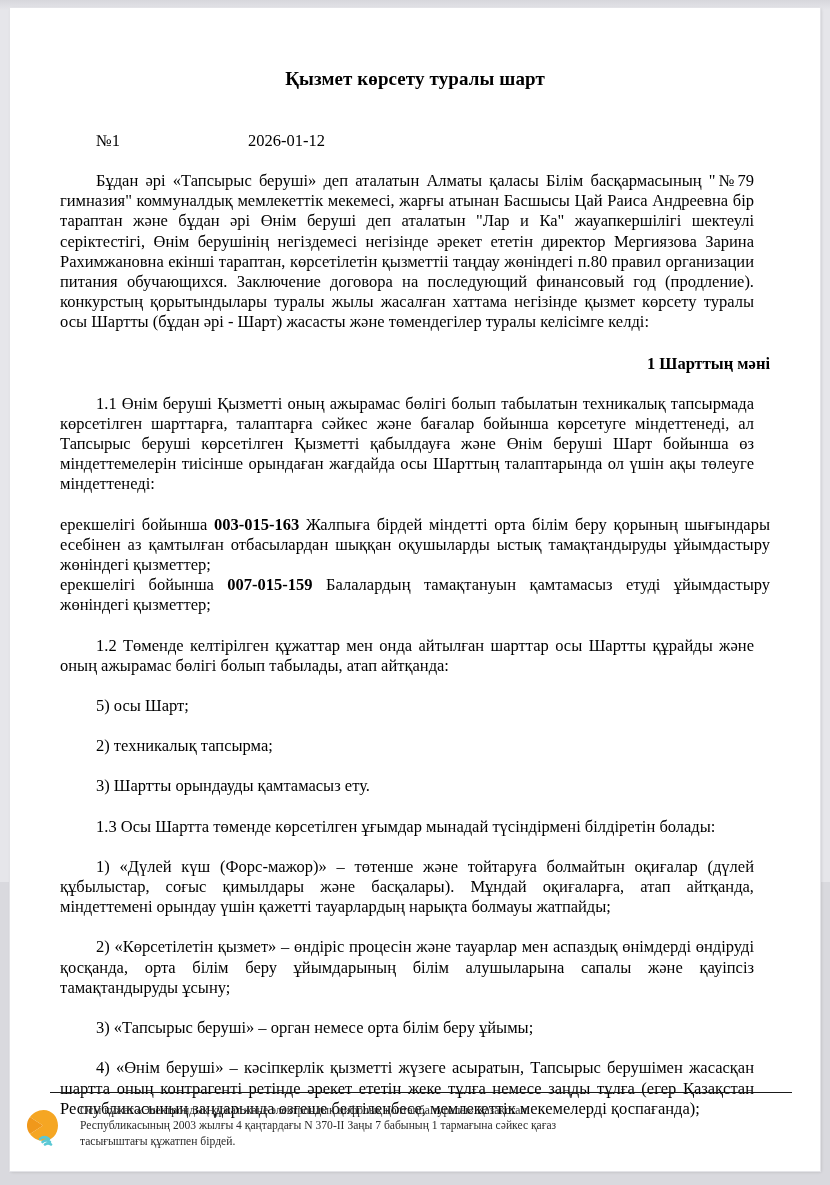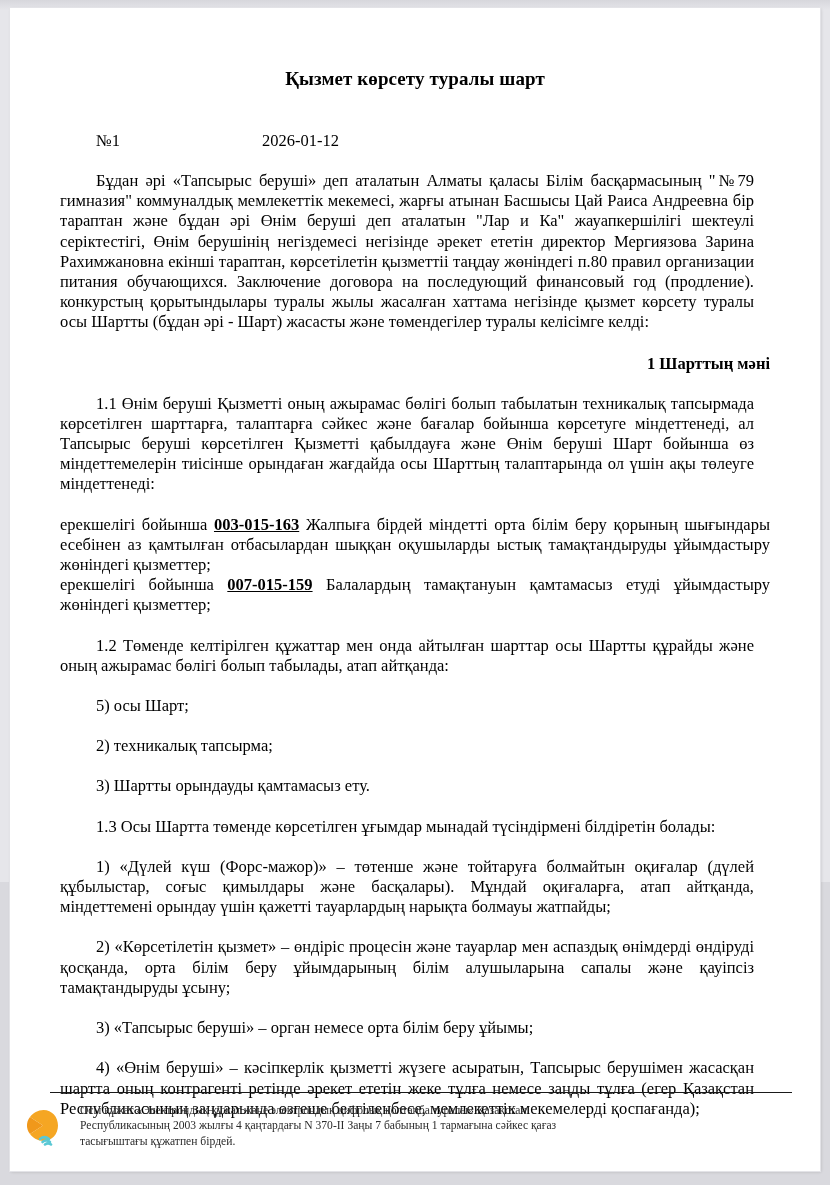--- a/index.html
+++ b/index.html
@@ -56,21 +56,21 @@
     position: relative;
     height: 20px;
   }
   .meta-number {
     position: absolute;
     left: 36px;
     top: 0;
   }
   .meta-date {
     position: absolute;
-    left: 202px;
+    left: 188px;
     top: 0;
   }
 
   p.body-par {
     font-size: 16.5px;
     line-height: 20.2px;
     text-align: justify;
     text-indent: 36px;
     margin: 20px 16px 0 0;
     hyphens: none;
@@ -86,21 +86,21 @@
   .code-block {
     margin-top: 20px;
     font-size: 16.5px;
     line-height: 20.2px;
   }
   .code-line {
     text-align: justify;
     text-indent: 0;
     margin: 0;
   }
-  .code-line b { font-weight: bold; text-decoration: underline; }
+  .code-line b { font-weight: bold; }
 
   .list-item {
     font-size: 16.5px;
     line-height: 20.2px;
     text-indent: 36px;
     text-align: justify;
     margin: 20px 0 0 0;
   }
 
   

